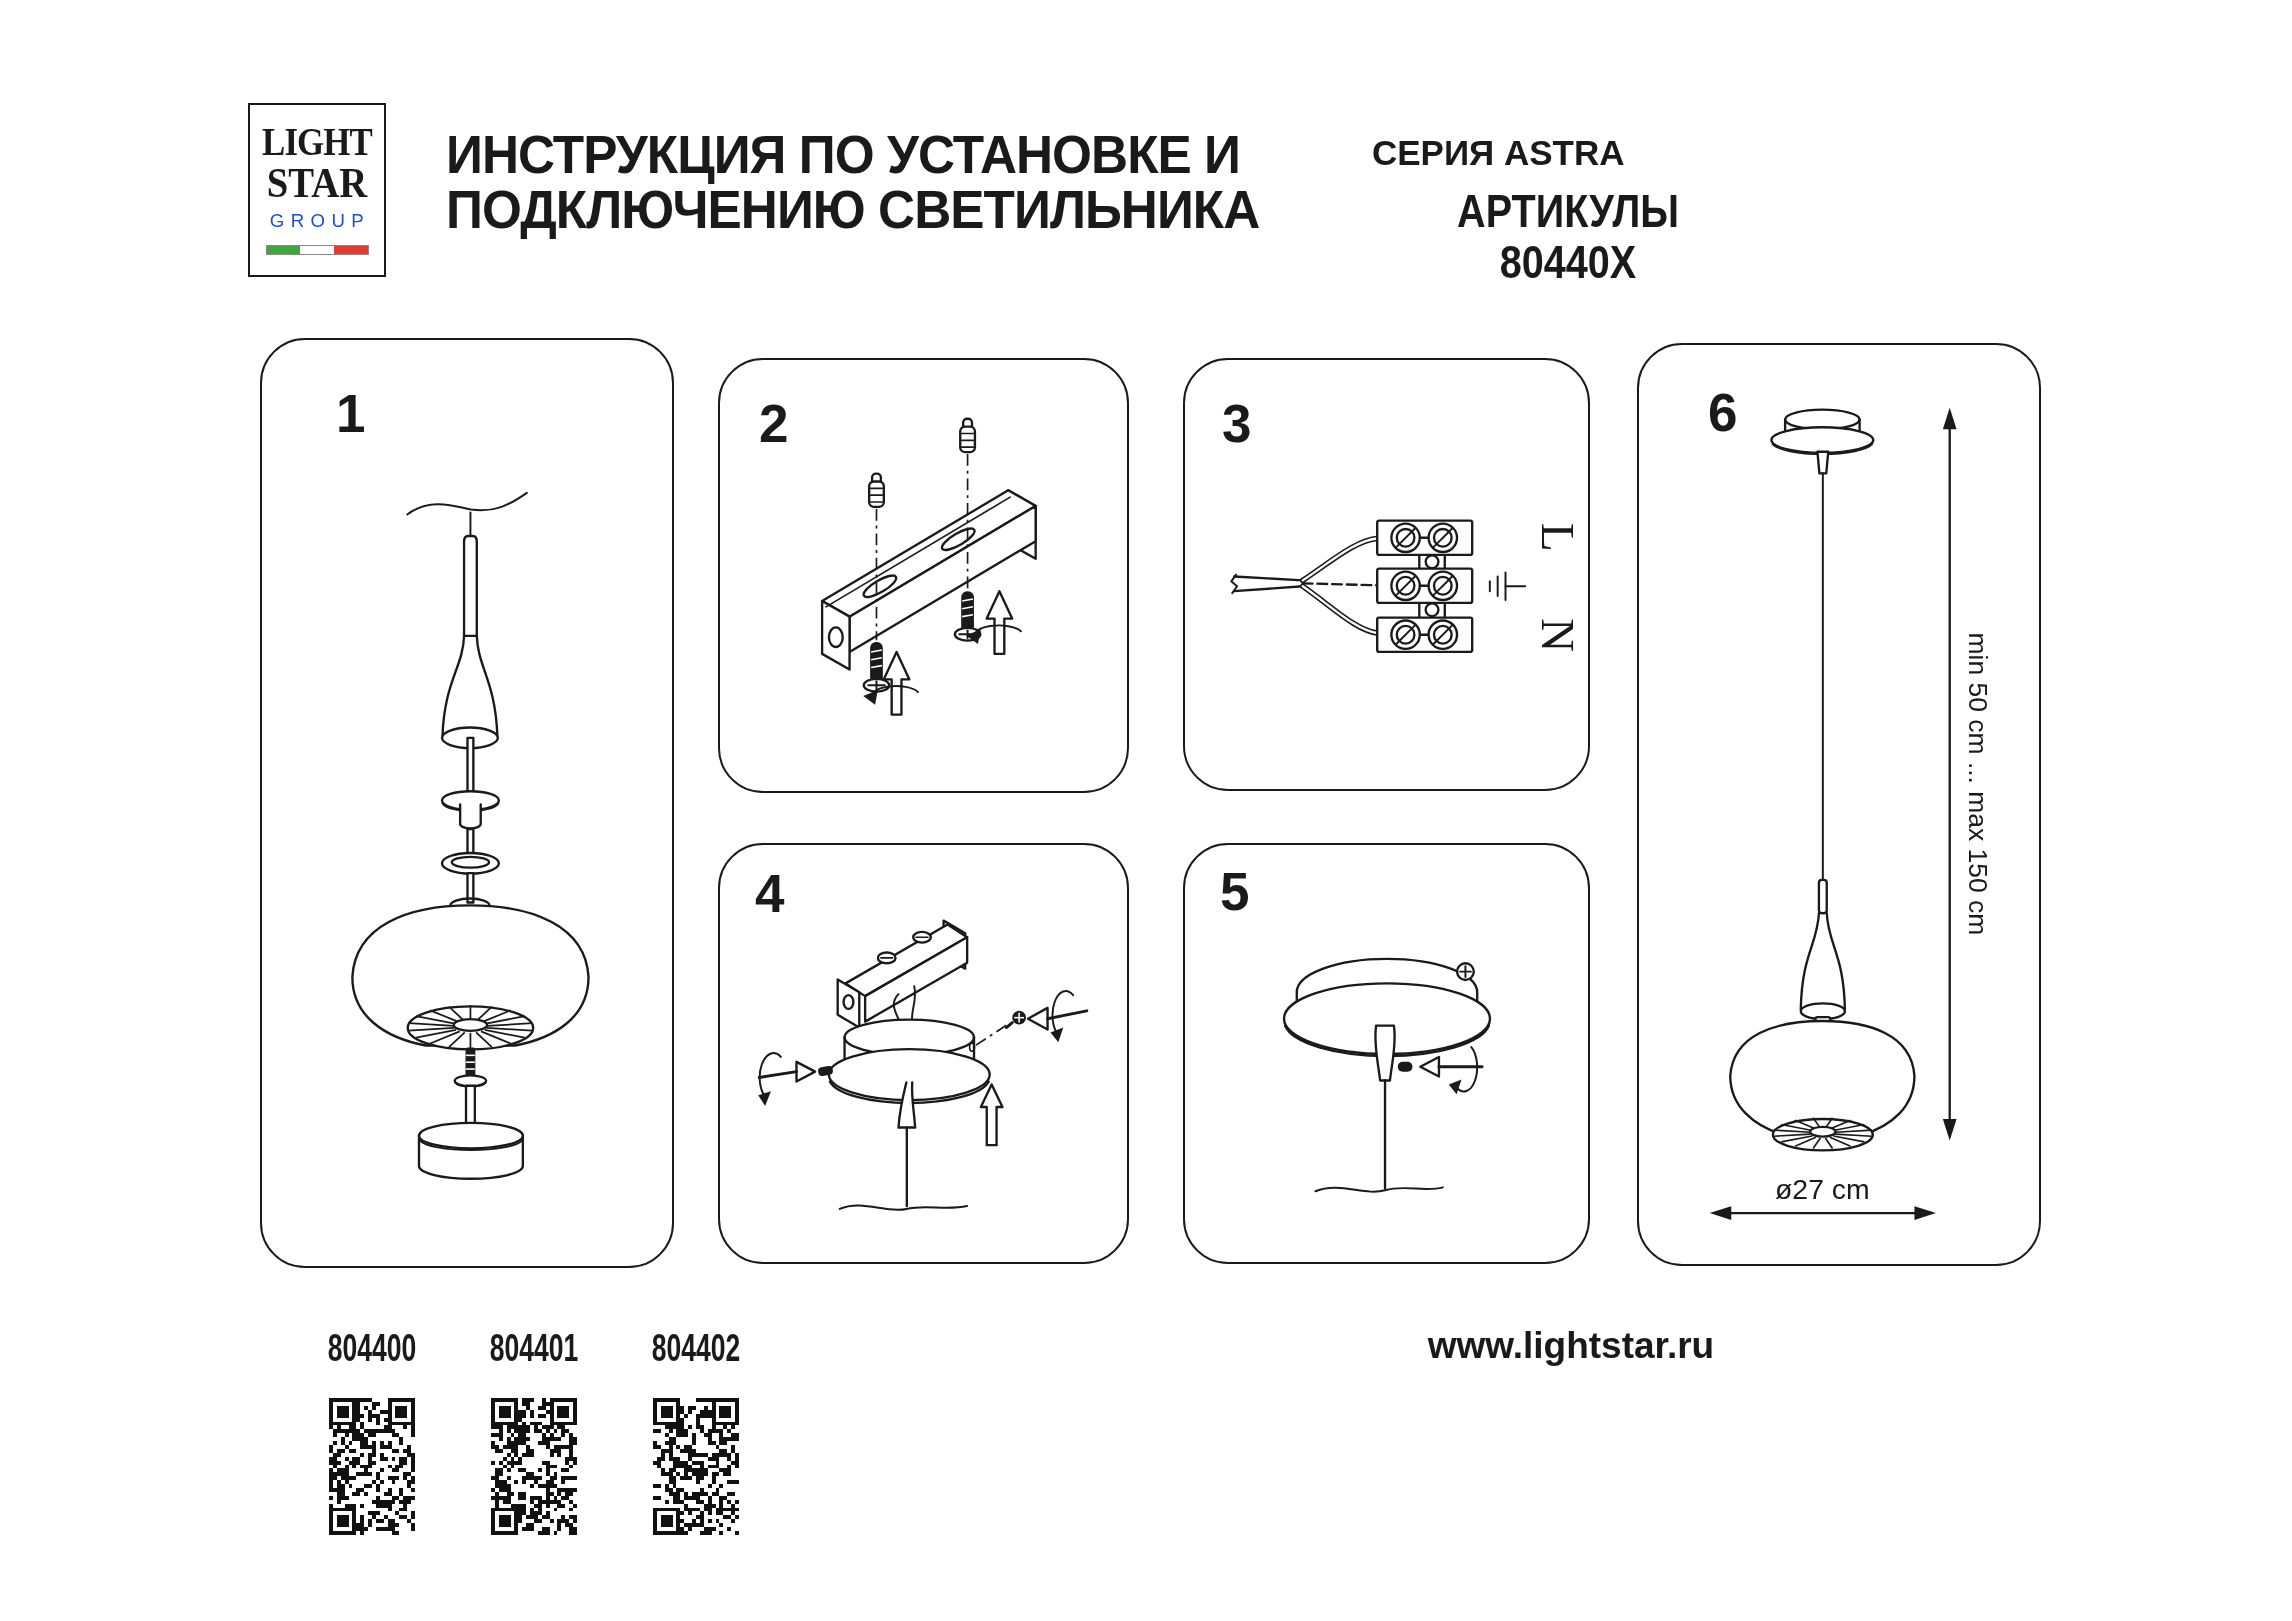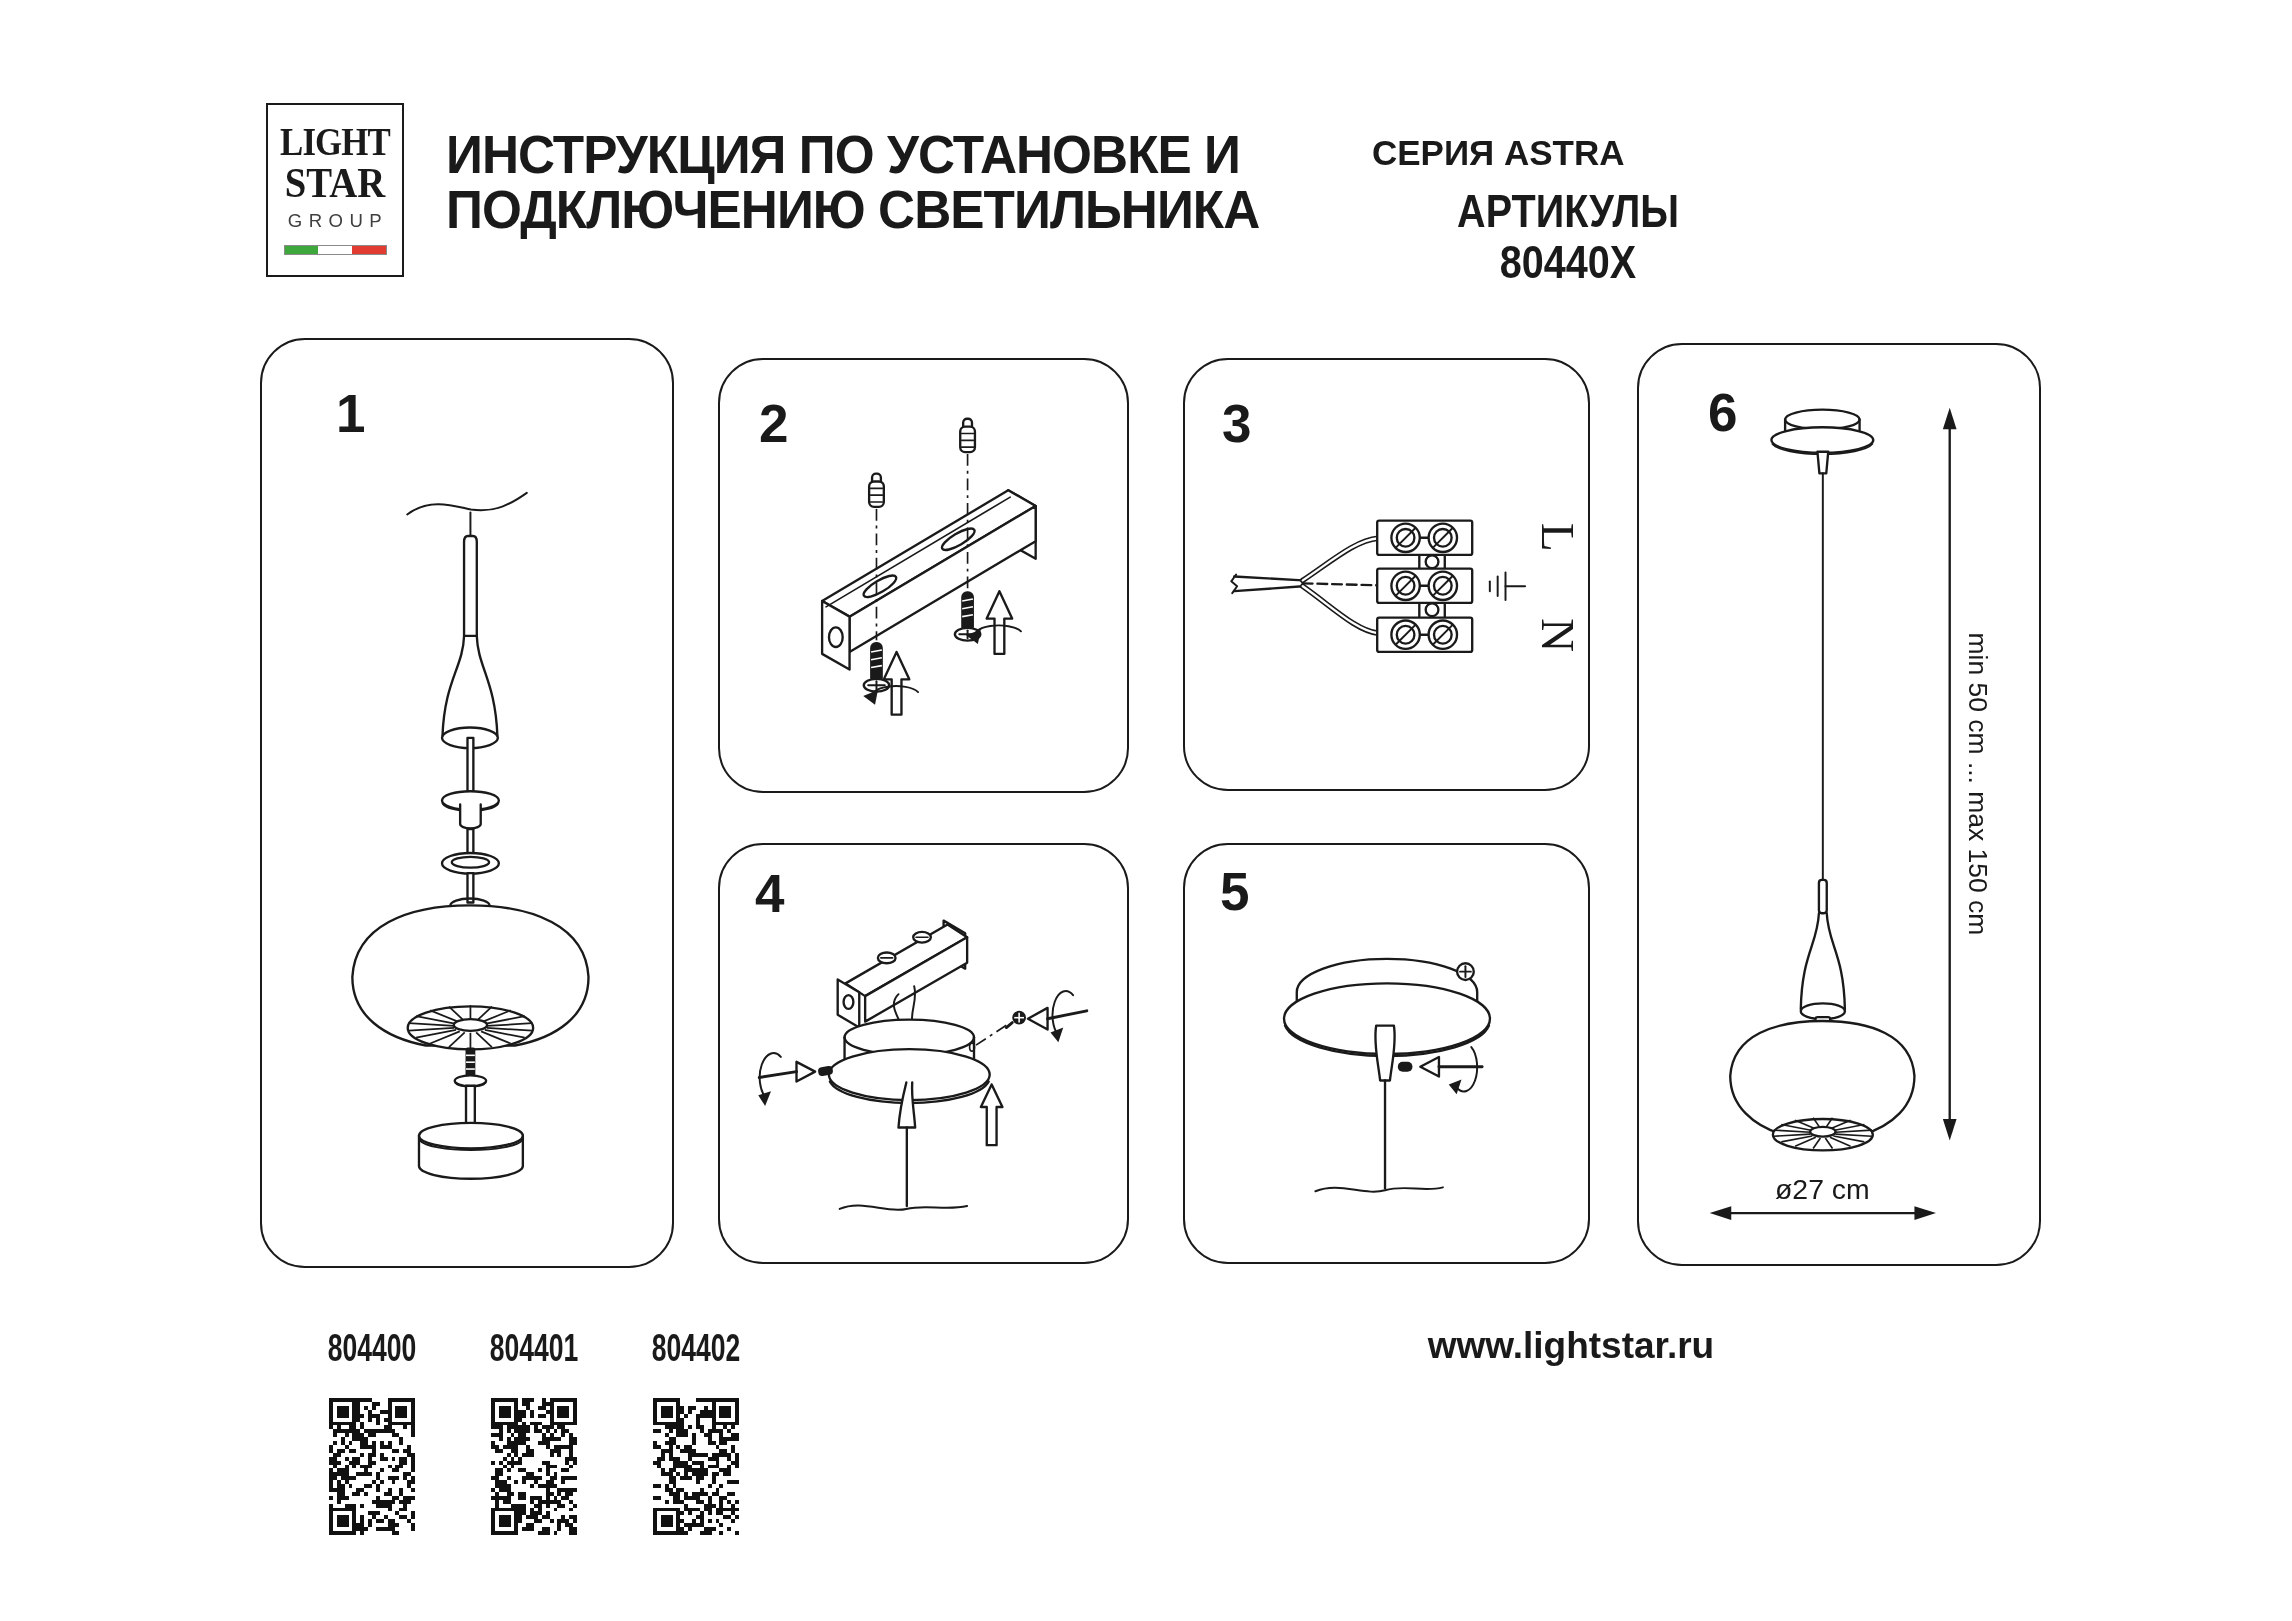--- a/index.html
+++ b/index.html
@@ -1,24 +1,24 @@
 <!DOCTYPE html>
 <html><head>
 <meta charset="utf-8">
 <style>
   html,body{margin:0;padding:0}
   body{width:2293px;height:1621px;background:#fff;position:relative;overflow:hidden;
        font-family:"Liberation Sans",sans-serif;color:#1a1a1a}
   .abs{position:absolute}
 
   
-  .logo-box{left:266px;top:103px;width:134px;height:170px;border:2px solid #1a1a1a;background:#fff;text-align:center}
+  .logo-box{left:248px;top:103px;width:134px;height:170px;border:2px solid #1a1a1a;background:#fff;text-align:center}
   .logo-w1{left:0;top:15.7px;width:100%;font-family:"Liberation Serif",serif;font-weight:700;font-size:41px;line-height:41px;letter-spacing:-1px;transform:scaleX(.85)}
   .logo-w2{left:0;top:56px;width:100%;font-family:"Liberation Serif",serif;font-weight:700;font-size:43px;line-height:43px;transform:scaleX(.9)}
-  .logo-w3{left:0;top:105px;width:100%;font-size:18.6px;line-height:21.6px;letter-spacing:6.4px;text-indent:5.9px;font-weight:400;color:#404040}
+  .logo-w3{left:0;top:105px;width:100%;font-size:18.6px;line-height:21.6px;letter-spacing:6.4px;text-indent:5.9px;font-weight:400;color:#1d4ed8}
   .flag{left:15.7px;top:140px;width:101px;height:7.8px;border:1px solid #8a8a8a;display:flex}
   .flag span{flex:1 1 33%}
 
   .title{left:446px;top:127px;width:882px;font-weight:700;font-size:54px;line-height:55px;letter-spacing:-1px;transform:scaleX(.95);transform-origin:left top}
   .series{left:1372px;top:133px;width:392px;text-align:left;font-weight:700;font-size:35px;line-height:39px}
   .articles{left:1372px;top:186px;width:392px;text-align:center;font-weight:700;font-size:46px;line-height:51px;transform:scaleX(.86)}
 
   
   .panel{position:absolute;border:2.5px solid #1a1a1a;border-radius:45px;background:#fff}
   .panel svg{position:absolute;left:0;top:0;width:100%;height:100%}

